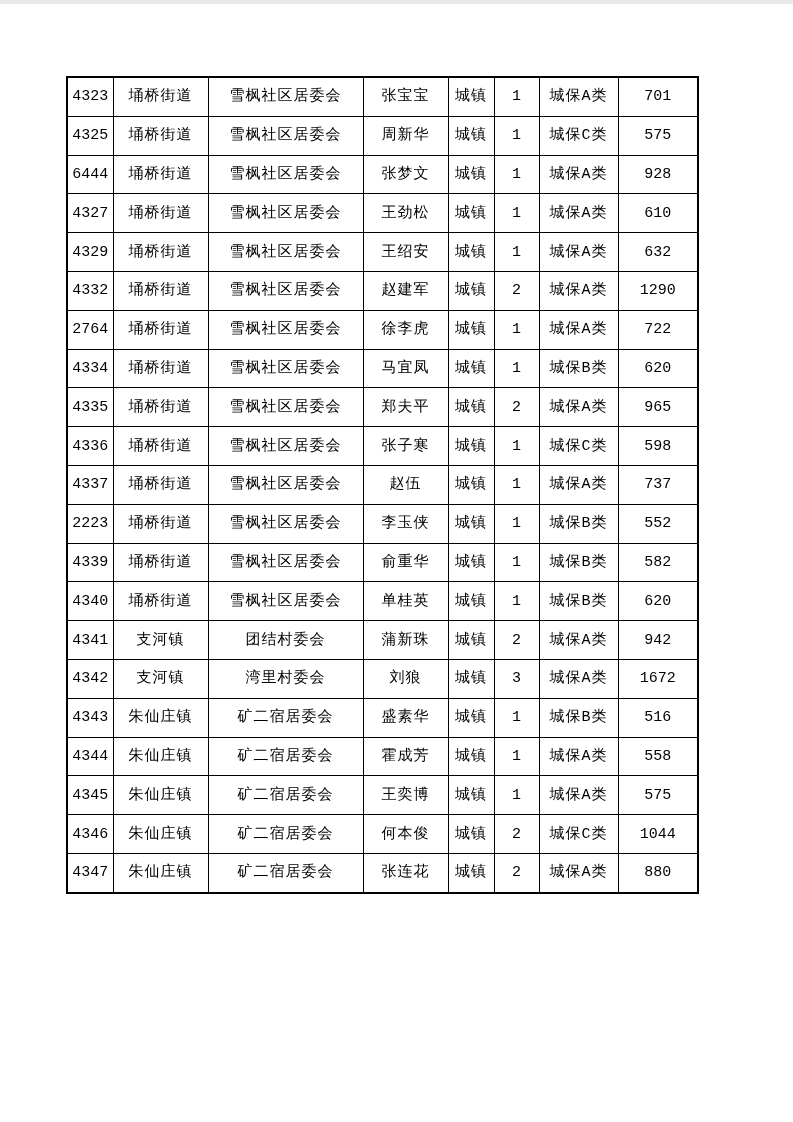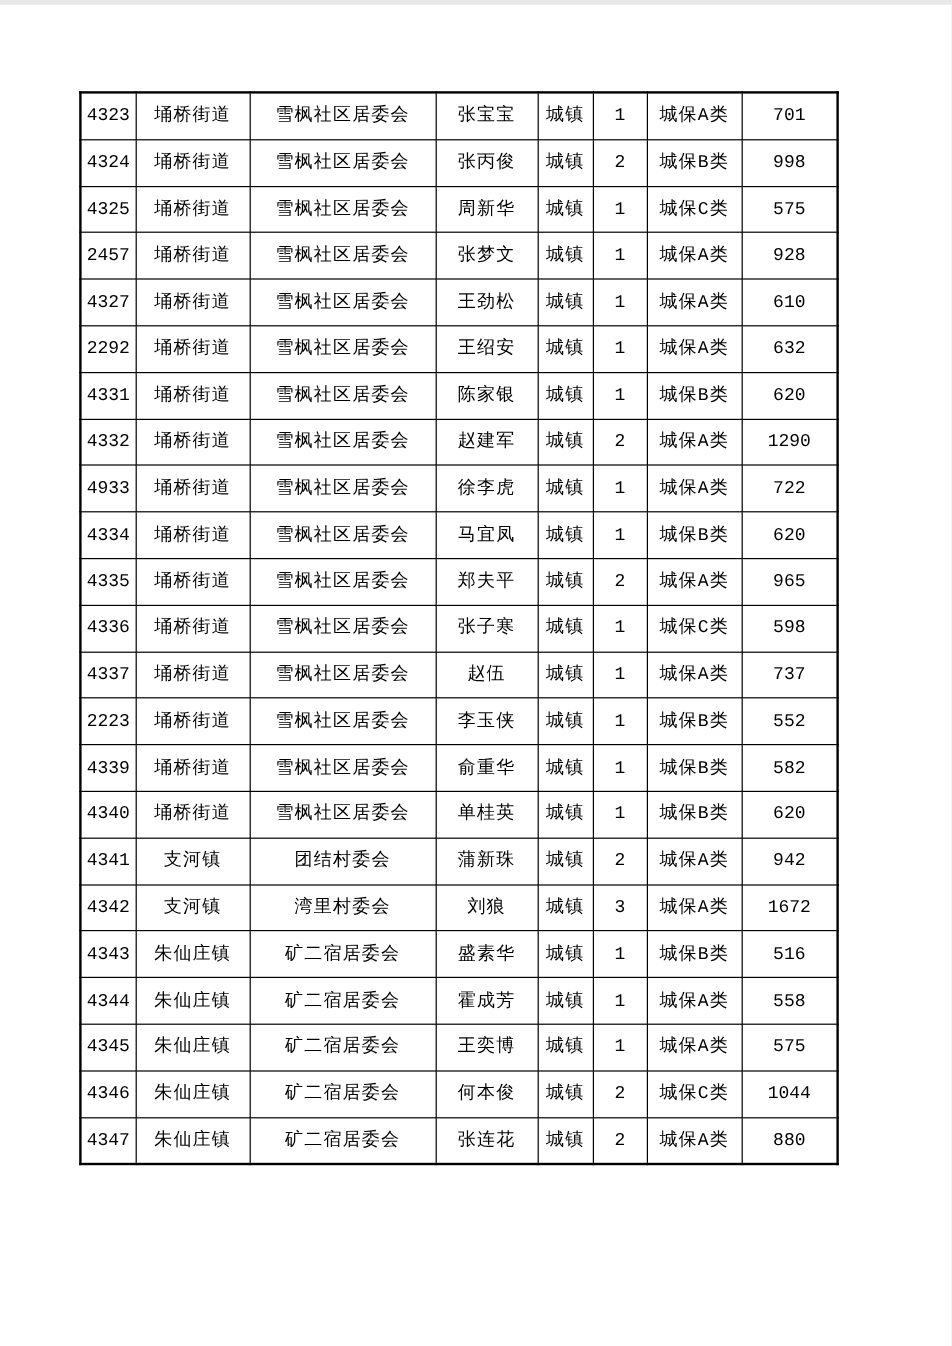--- a/index.html
+++ b/index.html
@@ -70,91 +70,71 @@
           <td class="num">4323</td>
           <td>埇桥街道</td>
           <td>雪枫社区居委会</td>
           <td>张宝宝</td>
           <td>城镇</td>
           <td class="num">1</td>
           <td>城保A类</td>
           <td class="num">701</td>
         </tr>
         <tr>
-          <td class="num">4324</td>
-          <td>埇桥街道</td>
-          <td>雪枫社区居委会</td>
-          <td>张丙俊</td>
-          <td>城镇</td>
-          <td class="num">2</td>
-          <td>城保B类</td>
-          <td class="num">998</td>
-        </tr>
-        <tr>
           <td class="num">4325</td>
           <td>埇桥街道</td>
           <td>雪枫社区居委会</td>
           <td>周新华</td>
           <td>城镇</td>
           <td class="num">1</td>
           <td>城保C类</td>
           <td class="num">575</td>
         </tr>
         <tr>
-          <td class="num">2457</td>
+          <td class="num">6444</td>
           <td>埇桥街道</td>
           <td>雪枫社区居委会</td>
           <td>张梦文</td>
           <td>城镇</td>
           <td class="num">1</td>
           <td>城保A类</td>
           <td class="num">928</td>
         </tr>
         <tr>
           <td class="num">4327</td>
           <td>埇桥街道</td>
           <td>雪枫社区居委会</td>
           <td>王劲松</td>
           <td>城镇</td>
           <td class="num">1</td>
           <td>城保A类</td>
           <td class="num">610</td>
         </tr>
         <tr>
-          <td class="num">2292</td>
+          <td class="num">4329</td>
           <td>埇桥街道</td>
           <td>雪枫社区居委会</td>
           <td>王绍安</td>
           <td>城镇</td>
           <td class="num">1</td>
           <td>城保A类</td>
           <td class="num">632</td>
         </tr>
         <tr>
-          <td class="num">4331</td>
-          <td>埇桥街道</td>
-          <td>雪枫社区居委会</td>
-          <td>陈家银</td>
-          <td>城镇</td>
-          <td class="num">1</td>
-          <td>城保B类</td>
-          <td class="num">620</td>
-        </tr>
-        <tr>
           <td class="num">4332</td>
           <td>埇桥街道</td>
           <td>雪枫社区居委会</td>
           <td>赵建军</td>
           <td>城镇</td>
           <td class="num">2</td>
           <td>城保A类</td>
           <td class="num">1290</td>
         </tr>
         <tr>
-          <td class="num">4933</td>
+          <td class="num">2764</td>
           <td>埇桥街道</td>
           <td>雪枫社区居委会</td>
           <td>徐李虎</td>
           <td>城镇</td>
           <td class="num">1</td>
           <td>城保A类</td>
           <td class="num">722</td>
         </tr>
         <tr>
           <td class="num">4334</td>

